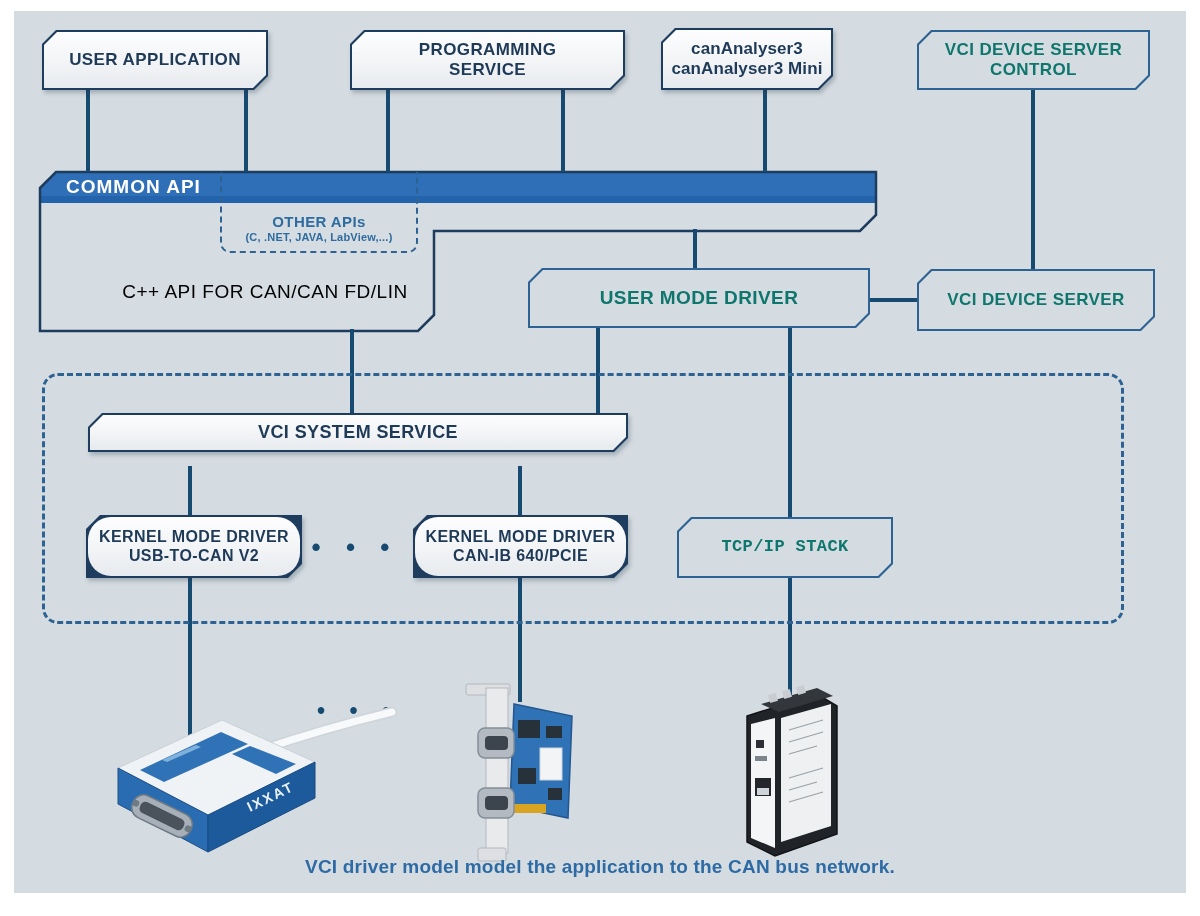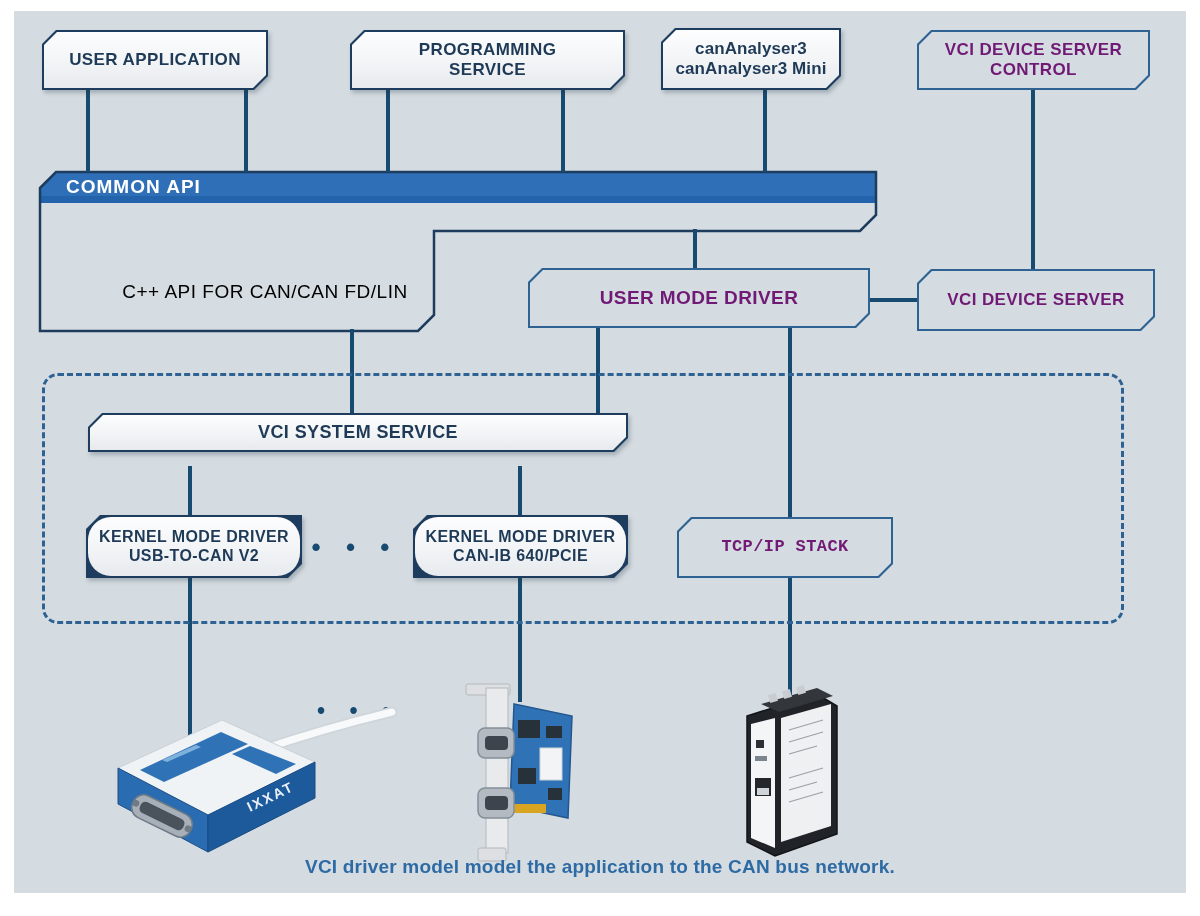--- a/index.html
+++ b/index.html
@@ -11,21 +11,21 @@
   .bev{position:absolute;}
   .bev .bd{position:absolute;inset:0;
     clip-path:polygon(14px 0,100% 0,100% calc(100% - 14px),calc(100% - 14px) 100%,0 100%,0 14px);}
   .bev .fl{position:absolute;inset:2px;display:flex;flex-direction:column;align-items:center;
     justify-content:center;text-align:center;line-height:1.18;letter-spacing:.4px;
     clip-path:polygon(13px 0,100% 0,100% calc(100% - 13px),calc(100% - 13px) 100%,0 100%,0 13px);}
   .white .bd{background:#1e3c5e;}
   .white .fl{background:linear-gradient(180deg,#fdfdfe 0%,#f2f4f6 55%,#e7eaee 100%);color:#1e3a57;}
   .white{filter:drop-shadow(2px 3px 2px rgba(30,50,70,.28));}
   .steel .bd{background:#2d6292;}
-  .steel .fl{background:#d5dce1;color:#701a75;}
+  .steel .fl{background:#d5dce1;color:#0f766e;}
 
   .t17{font-size:17px;font-weight:700;}
   .t16{font-size:16px;font-weight:700;border-radius:23px;}
   .t18{font-size:18px;font-weight:700;}
   .t19{font-size:19px;font-weight:700;}
 
   .vline{position:absolute;width:4px;background:#174a70;}
   .hline{position:absolute;height:4px;background:#174a70;}
 
   .dashedbig{position:absolute;left:42px;top:373px;width:1076px;height:245px;
@@ -70,39 +70,43 @@
   <div class="vline" style="left:596px;top:326px;height:88px;"></div>
   <div class="vline" style="left:788px;top:326px;height:192px;"></div>
   <div class="hline" style="left:866px;top:298px;width:53px;"></div>
   <div class="vline" style="left:188px;top:466px;height:50px;"></div>
   <div class="vline" style="left:518px;top:466px;height:50px;"></div>
   <div class="vline" style="left:188px;top:577px;height:168px;"></div>
   <div class="vline" style="left:518px;top:577px;height:125px;"></div>
   <div class="vline" style="left:788px;top:577px;height:118px;"></div>
 
   <div class="dashedbig"></div>
+  <div class="dashedapis">
+    <div class="l1">OTHER APIs</div>
+    <div class="l2">(C, .NET, JAVA, LabView,...)</div>
+  </div>
 
   <div class="commonapi-label">COMMON API</div>
 
   <div class="freelabel" style="left:80px;top:281px;width:370px;font-size:19px;">C++ API FOR CAN/CAN FD/LIN</div>
 
   <div class="bev white" style="left:42px;top:30px;width:226px;height:60px;">
     <div class="bd"></div>
       <div class="fl t17">
         <span>USER APPLICATION</span>
       </div>
   </div>
   <div class="bev white" style="left:350px;top:30px;width:275px;height:60px;">
     <div class="bd"></div>
       <div class="fl t17">
       <span>PROGRAMMING</span>
       <span>SERVICE</span>
     </div>
   </div>
-  <div class="bev white" style="left:661px;top:28px;width:172px;height:62px;padding-left:8px;">
+  <div class="bev white" style="left:661px;top:28px;width:172px;height:62px;">
     <div class="bd"></div>
       <div class="fl t17" style="letter-spacing:.1px;">
       <span>canAnalyser3</span>
       <span>canAnalyser3 Mini</span>
     </div>
   </div>
   <div class="bev steel" style="left:917px;top:30px;width:233px;height:60px;">
     <div class="bd"></div>
       <div class="fl t17">
       <span>VCI DEVICE SERVER</span>

